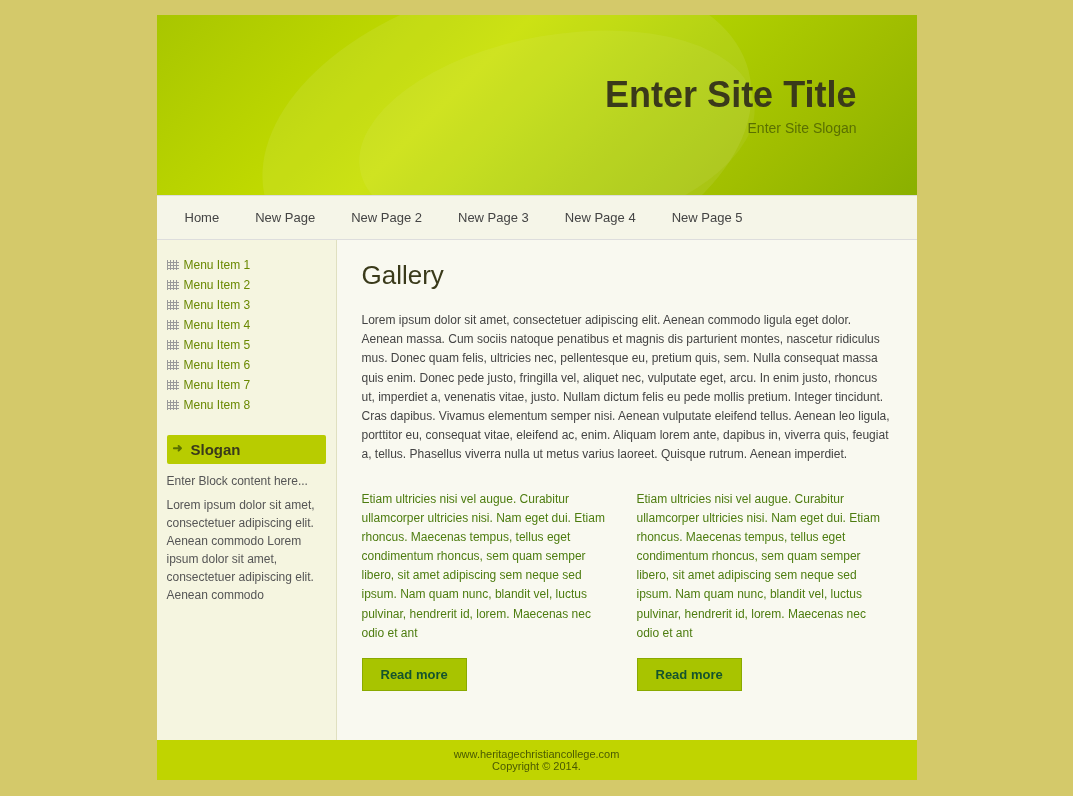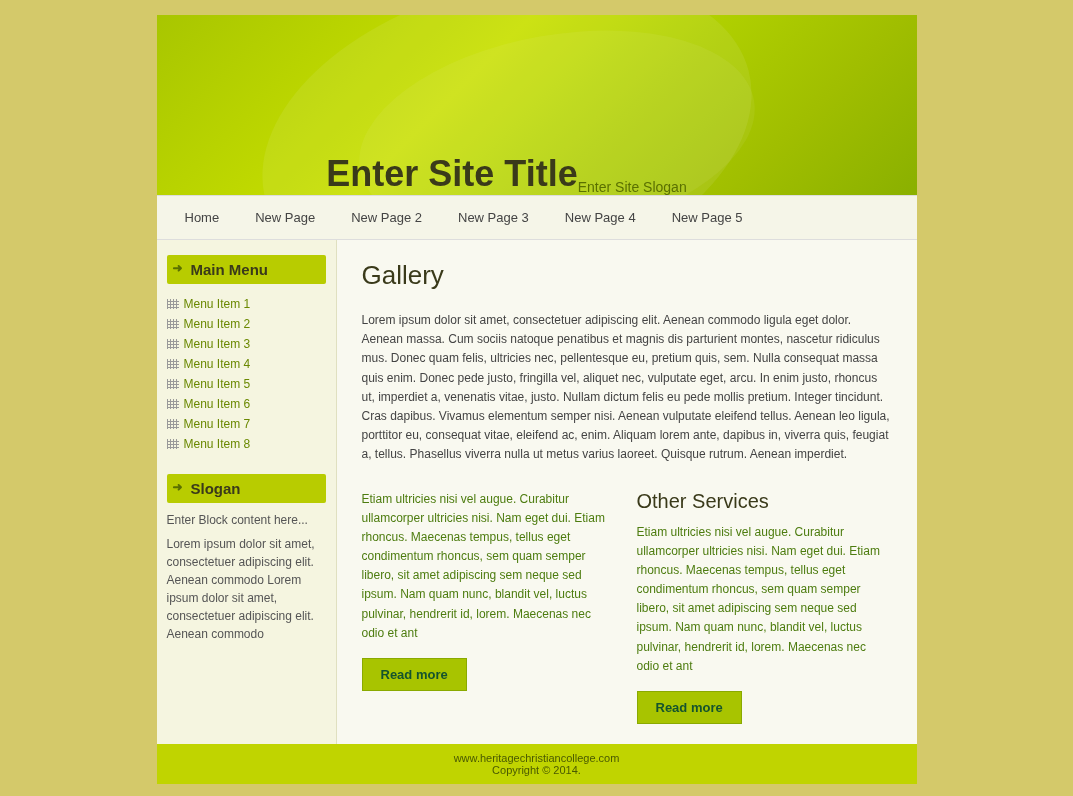--- a/index.html
+++ b/index.html
@@ -17,21 +17,21 @@
       background: #fff;
     }
 
     
     #header {
       background: linear-gradient(135deg, #a8c600 0%, #c8e000 40%, #b0d000 60%, #a0be00 80%, #8ab000 100%);
       height: 180px;
       position: relative;
       overflow: hidden;
       display: flex;
-      flex-direction: row;
+      flex-direction: column;
       align-items: flex-end;
       justify-content: center;
       padding-right: 60px;
     }
     #header::before {
       content: '';
       position: absolute;
       top: -30px;
       left: 100px;
       width: 500px;
@@ -240,21 +240,20 @@
     <div class="nav-item">New Page</div>
     <div class="nav-item">New Page 2</div>
     <div class="nav-item">New Page 3</div>
     <div class="nav-item">New Page 4</div>
     <div class="nav-item">New Page 5</div>
   </div>
 
   <div id="main">
 
     <div id="sidebar">
-      <div class="sidebar-block-title">Main Menu</div>
       <ul class="menu-list">
         <li>
             <span class="menu-icon"></span>
             <a>Menu Item 1</a>
           </li>
         <li>
             <span class="menu-icon"></span>
             <a>Menu Item 2</a>
           </li>
         <li>
@@ -291,21 +290,20 @@
     <div id="content">
       <h2 class="gallery-title">Gallery</h2>
       <p class="gallery-text">Lorem ipsum dolor sit amet, consectetuer adipiscing elit. Aenean commodo ligula eget dolor. Aenean massa. Cum sociis natoque penatibus et magnis dis parturient montes, nascetur ridiculus mus. Donec quam felis, ultricies nec, pellentesque eu, pretium quis, sem. Nulla consequat massa quis enim. Donec pede justo, fringilla vel, aliquet nec, vulputate eget, arcu. In enim justo, rhoncus ut, imperdiet a, venenatis vitae, justo. Nullam dictum felis eu pede mollis pretium. Integer tincidunt. Cras dapibus. Vivamus elementum semper nisi. Aenean vulputate eleifend tellus. Aenean leo ligula, porttitor eu, consequat vitae, eleifend ac, enim. Aliquam lorem ante, dapibus in, viverra quis, feugiat a, tellus. Phasellus viverra nulla ut metus varius laoreet. Quisque rutrum. Aenean imperdiet.</p>
 
       <div class="two-col">
         <div class="col-left">
           <p class="section-text">Etiam ultricies nisi vel augue. Curabitur ullamcorper ultricies nisi. Nam eget dui. Etiam rhoncus. Maecenas tempus, tellus eget condimentum rhoncus, sem quam semper libero, sit amet adipiscing sem neque sed ipsum. Nam quam nunc, blandit vel, luctus pulvinar, hendrerit id, lorem. Maecenas nec odio et ant</p>
           <button class="read-more-btn">Read more</button>
         </div>
         <div class="col-right">
-          <h3 class="section-title">Other Services</h3>
           <p class="section-text">Etiam ultricies nisi vel augue. Curabitur ullamcorper ultricies nisi. Nam eget dui. Etiam rhoncus. Maecenas tempus, tellus eget condimentum rhoncus, sem quam semper libero, sit amet adipiscing sem neque sed ipsum. Nam quam nunc, blandit vel, luctus pulvinar, hendrerit id, lorem. Maecenas nec odio et ant</p>
           <button class="read-more-btn">Read more</button>
         </div>
       </div>
     </div>
 
   </div>
 
   <div id="footer">
     <div>www.heritagechristiancollege.com</div>

